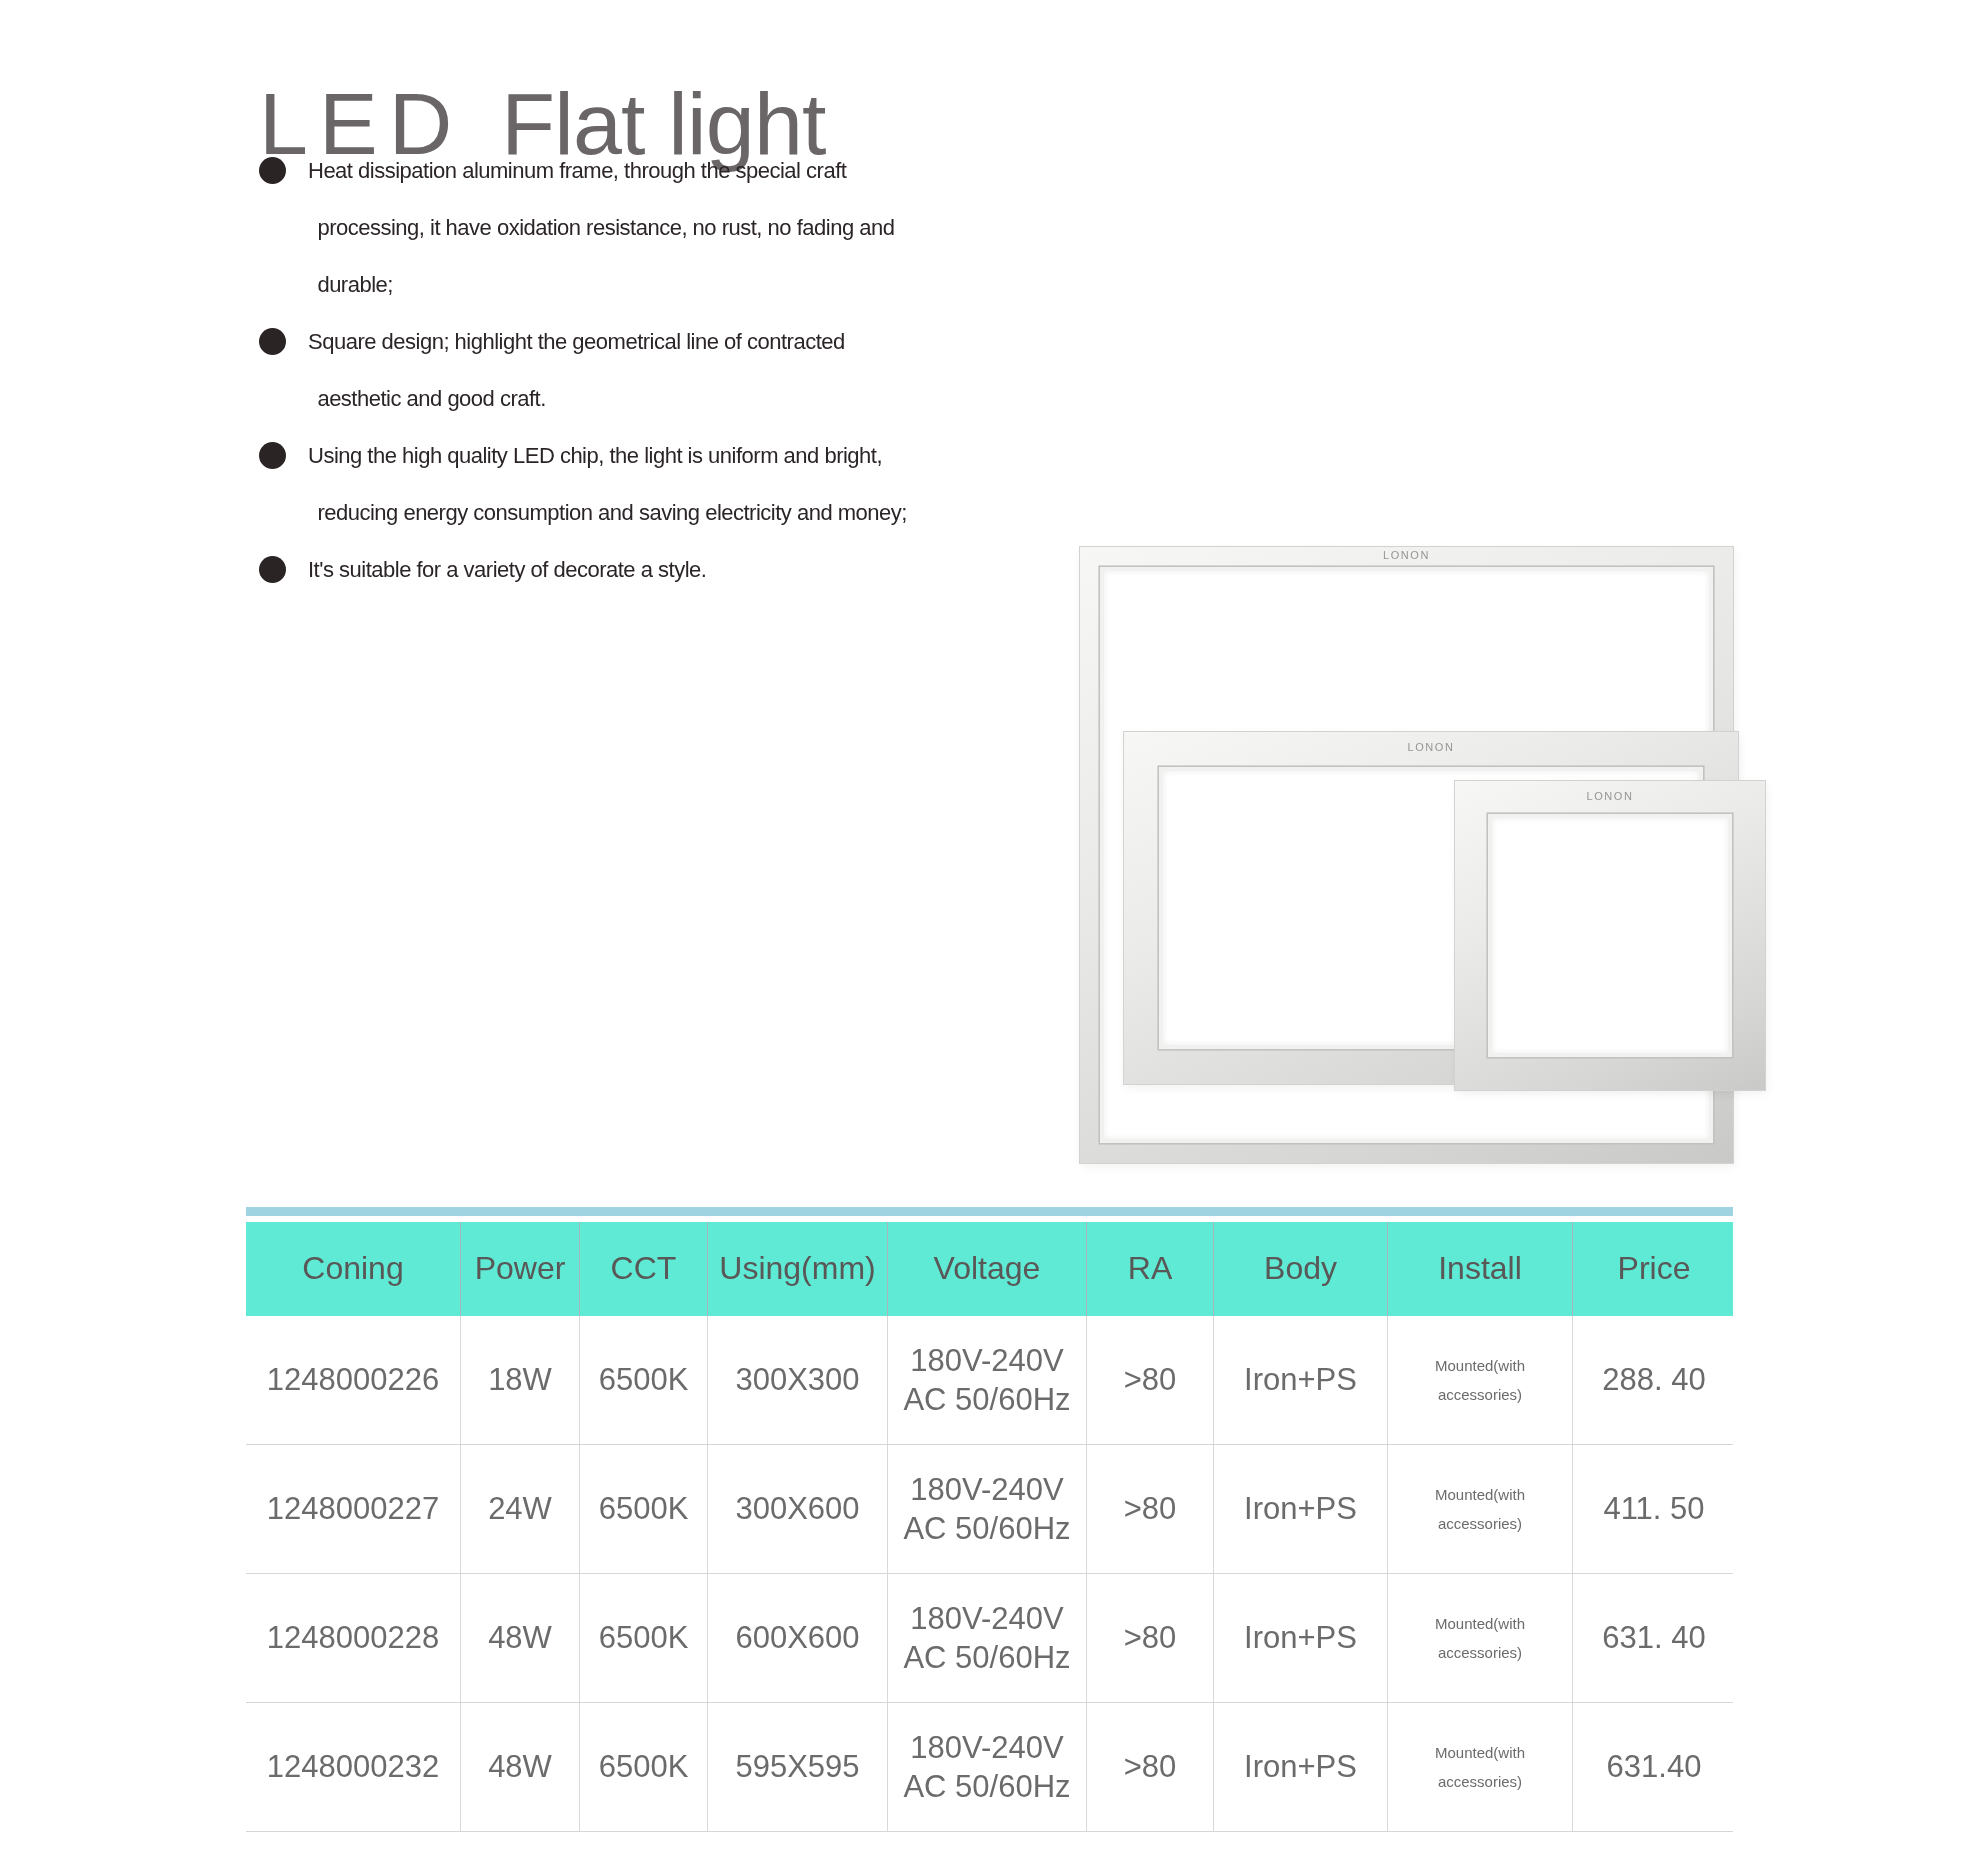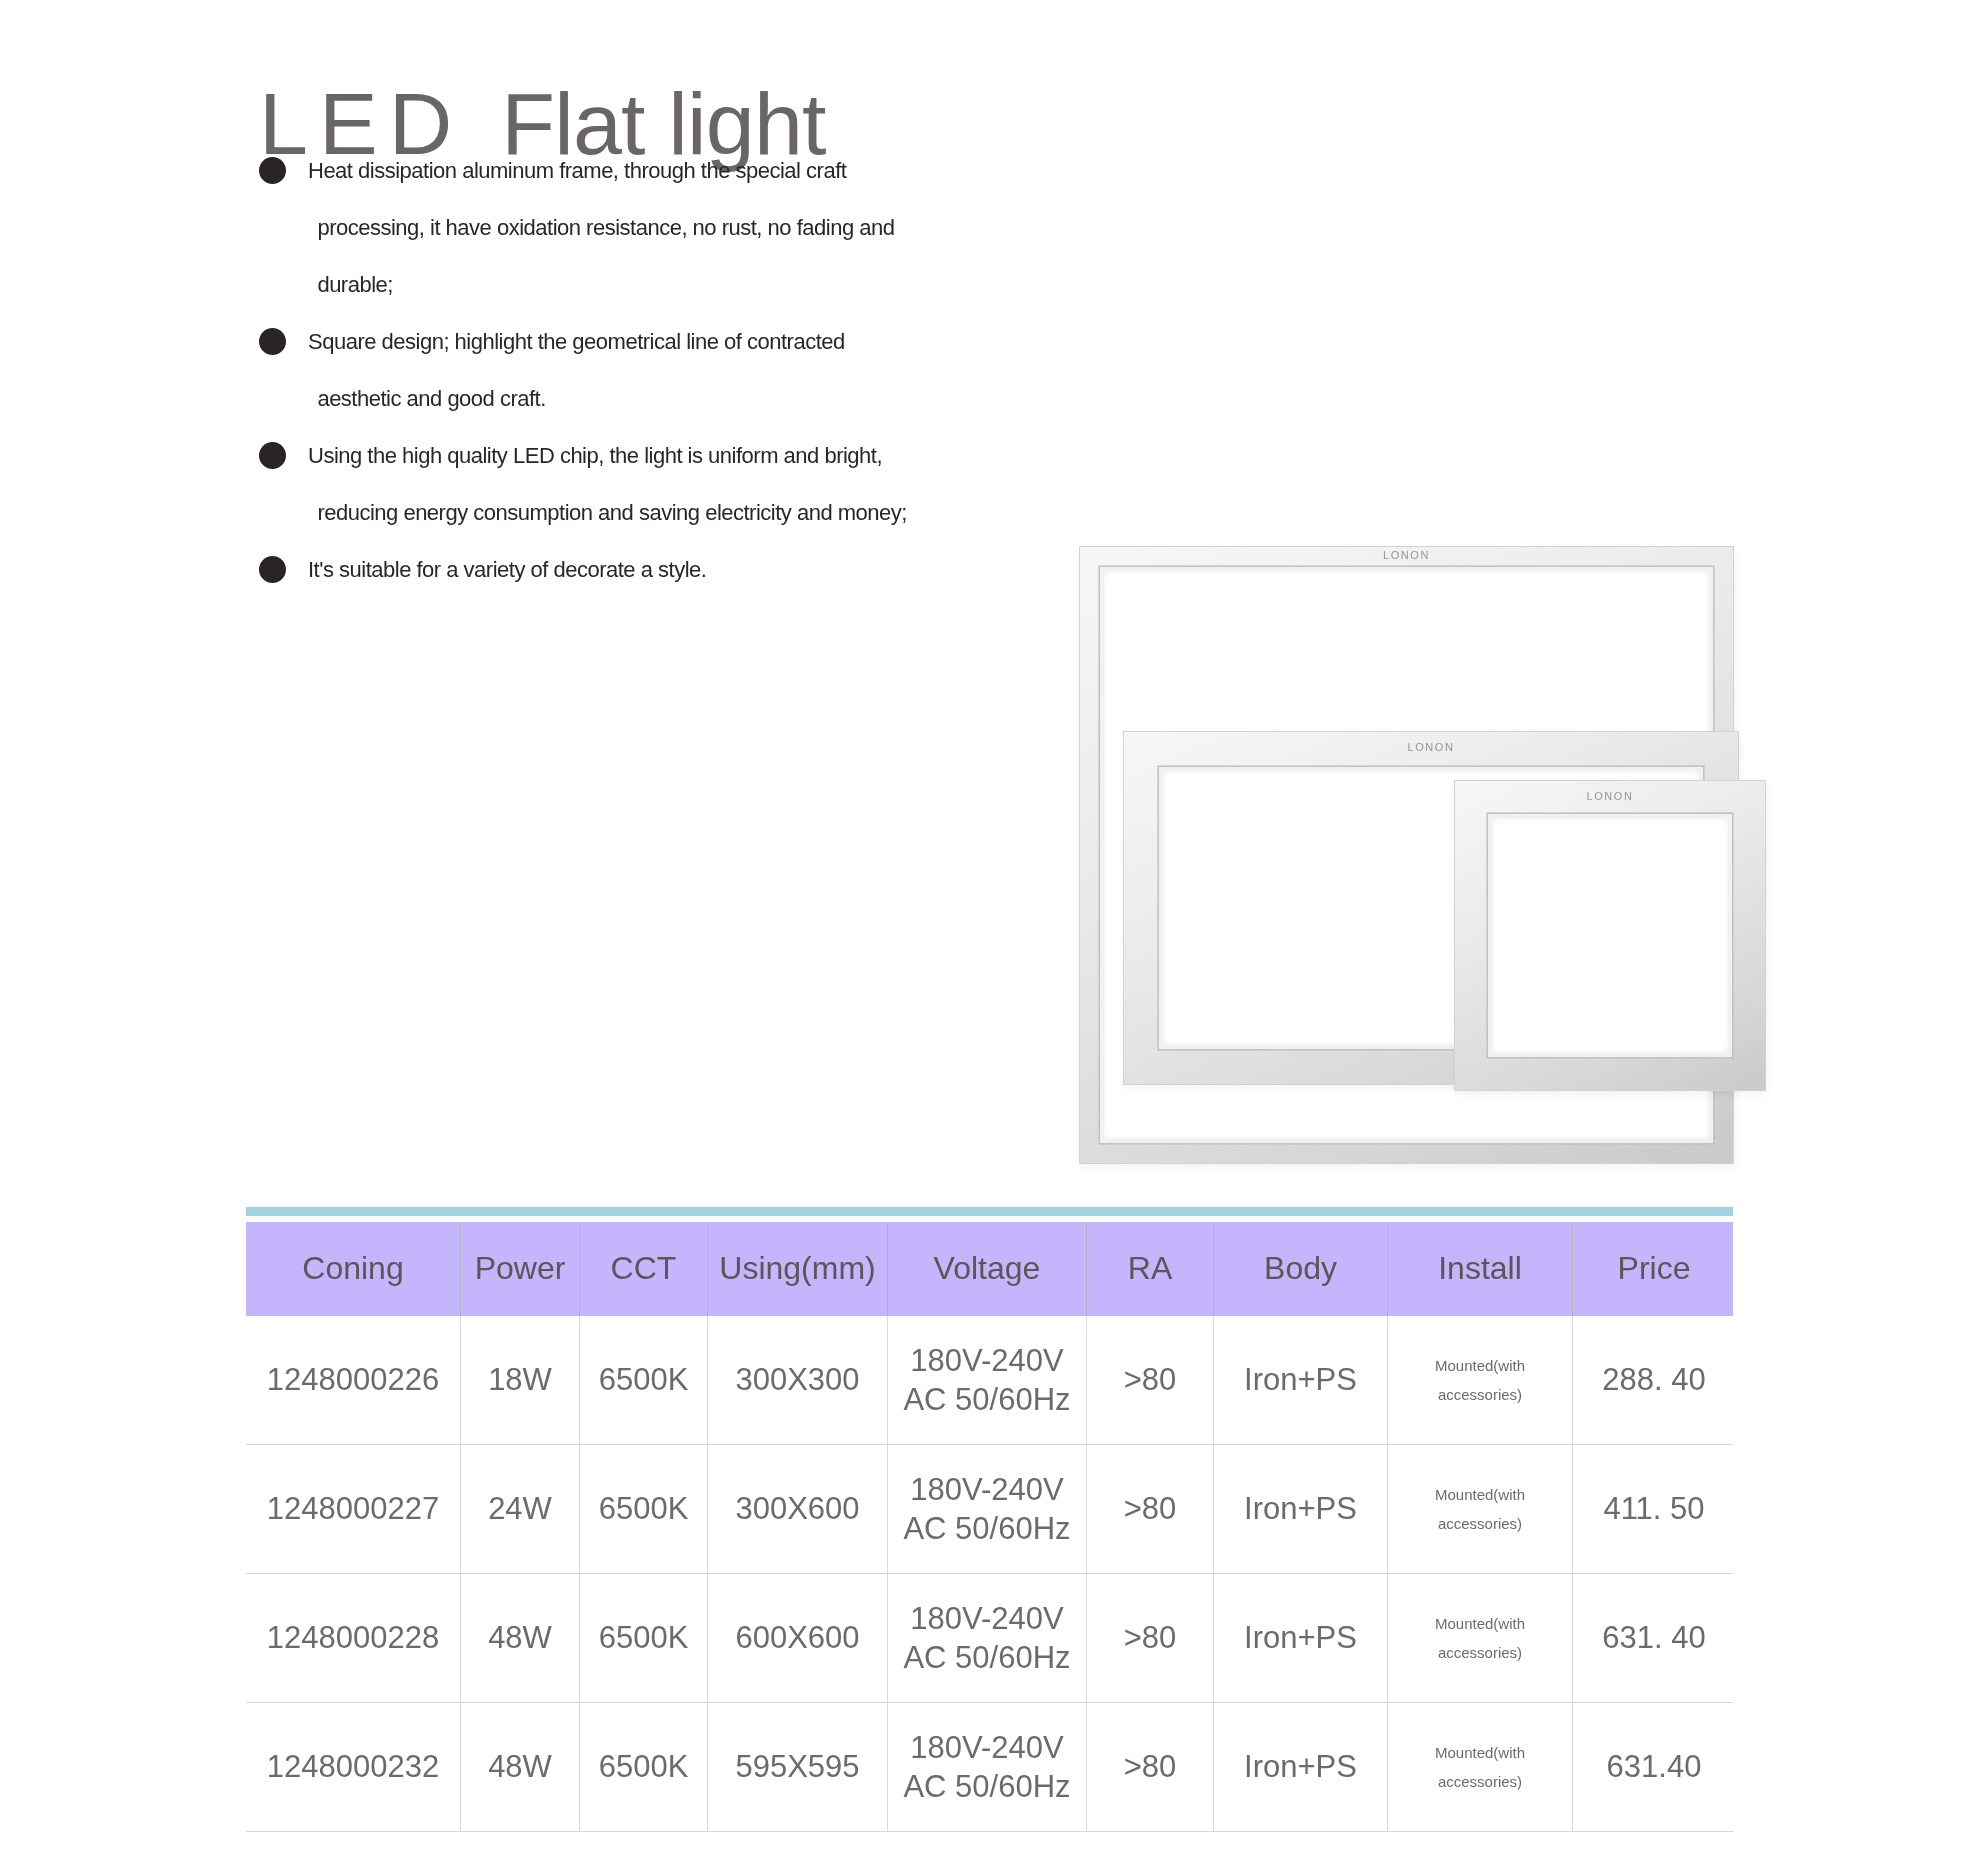--- a/index.html
+++ b/index.html
@@ -86,21 +86,21 @@
   }
   .topbar{
     height:9.4px;
     background:#9fd3e1;
     margin-bottom:5.5px;
   }
   .row{
     display:grid;
     grid-template-columns:215px 119px 128px 180px 199px 127px 174px 185px 162px;
   }
-  .thead{height:94px;background:#c4b5fd;}
+  .thead{height:94px;background:#5eead4;}
   .thead .cell{
     display:flex;align-items:center;justify-content:center;
     font-size:32px;color:#5a5757;
     border-right:1.6px solid #a9b7bb;
     box-sizing:border-box;
   }
   .thead .cell:last-child{border-right:none;}
   .trow{height:128px;border-bottom:1.6px solid #d6d6d6;background:#ffffff;}
   .trow .cell{
     display:flex;flex-direction:column;align-items:center;justify-content:center;

